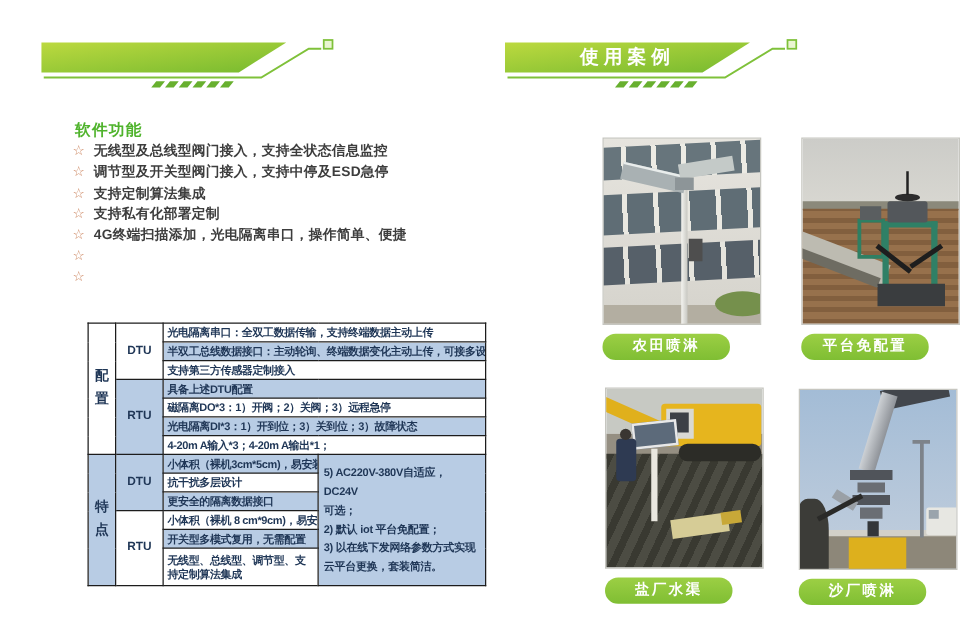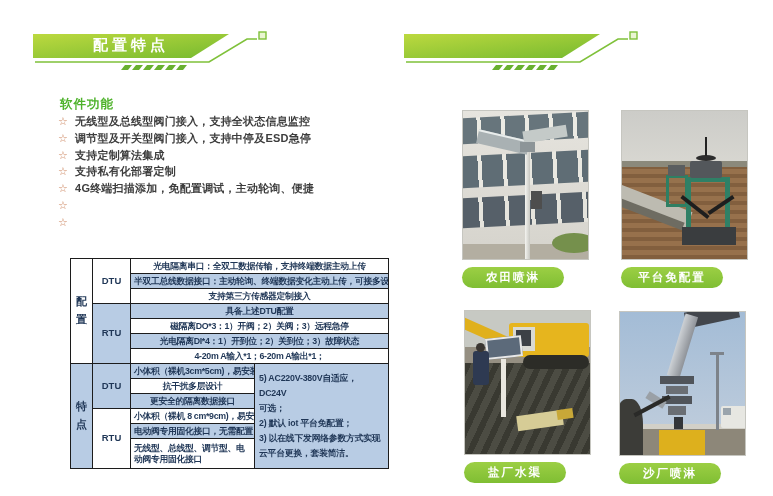--- a/index.html
+++ b/index.html
@@ -23,28 +23,28 @@
 
   
   .spec-table { position:absolute; left:70px; top:258px; border-collapse:collapse;
                 table-layout:fixed; width:318px; }
   .spec-table td { border:1px solid #1c1c1c; font-size:8.8px; font-weight:bold;
                    color:#1f3656; padding:0 3px; height:15px; line-height:1.15;
                    letter-spacing:-0.3px; overflow:hidden; vertical-align:middle; }
   .spec-table td.h1 { font-size:11px; text-align:center; word-break:break-all;
                       line-height:1.6; letter-spacing:0; padding:0 2px; }
   .spec-table td.h2 { font-size:9.5px; text-align:center; letter-spacing:0; }
-  .spec-table td.c  { white-space:nowrap;text-align:center; }
+  .spec-table td.c  { white-space:nowrap; }
   .spec-table td.wrap { white-space:normal; height:30px; }
   .spec-table td.note { white-space:pre-line; line-height:1.72; padding:0 4px;
                         letter-spacing:-0.2px; }
   .spec-table .b { background:#b8cce4; }
 
   
-  .case { position:absolute; width:102px; }
+  .case { position:absolute; width:102px;margin-left:20px; }
   .photo { position:relative; width:127px; border:1px solid #c6c6c0; overflow:hidden; }
   .ph-tall { height:150px; } .ph-short { height:145px; }
   .pill { margin-top:7px; height:21px; border-radius:11px;
           background:linear-gradient(#9ccf44,#7fbe33); color:#fff; font-weight:bold;
           font-size:11.5px; text-align:center; line-height:21px; letter-spacing:2px; }
   .abs { position:absolute; }
 </style>
 </head>
 <body>
 
@@ -63,37 +63,37 @@
       <rect x="226" y="4" width="7" height="7" fill="#eaf5d2" stroke="#7fc13a" stroke-width="1.4"></rect>
       <g fill="#68b02f">
         <path d="M88,42 l4,-5 h7 l-4,5 z"></path>
           <path d="M99,42 l4,-5 h7 l-4,5 z"></path>
         <path d="M110,42 l4,-5 h7 l-4,5 z"></path>
           <path d="M121,42 l4,-5 h7 l-4,5 z"></path>
         <path d="M132,42 l4,-5 h7 l-4,5 z"></path>
           <path d="M143,42 l4,-5 h7 l-4,5 z"></path>
       </g>
     </svg>
-    <span class="txt">配置特点</span>
   </div>
 
   <div class="banner" style="left:404px; top:28px;">
     <svg width="240" height="50" viewBox="0 0 240 50">
       <polygon points="0,6 196,6 158,30 0,30" fill="url(#bg1)"></polygon>
       <path d="M2,34 L176,34 L214,11 L224,11" stroke="#7fc13a" stroke-width="1.6" fill="none"></path>
       <rect x="226" y="4" width="7" height="7" fill="#eaf5d2" stroke="#7fc13a" stroke-width="1.4"></rect>
       <g fill="#68b02f">
         <path d="M88,42 l4,-5 h7 l-4,5 z"></path>
           <path d="M99,42 l4,-5 h7 l-4,5 z"></path>
         <path d="M110,42 l4,-5 h7 l-4,5 z"></path>
           <path d="M121,42 l4,-5 h7 l-4,5 z"></path>
         <path d="M132,42 l4,-5 h7 l-4,5 z"></path>
           <path d="M143,42 l4,-5 h7 l-4,5 z"></path>
       </g>
     </svg>
+    <span class="txt">使用案例</span>
   </div>
 
   <div class="sw-head">软件功能</div>
   <div class="sw-list">
     <div class="sw-item">
         <span class="star">☆</span>
         <span>无线型及总线型阀门接入，支持全状态信息监控</span>
       </div>
     <div class="sw-item">
         <span class="star">☆</span>
@@ -102,21 +102,21 @@
     <div class="sw-item">
         <span class="star">☆</span>
         <span>支持定制算法集成</span>
       </div>
     <div class="sw-item">
         <span class="star">☆</span>
         <span>支持私有化部署定制</span>
       </div>
     <div class="sw-item">
         <span class="star">☆</span>
-        <span>4G终端扫描添加，免配置调试，主动轮询、便捷</span>
+        <span>4G终端扫描添加，光电隔离串口，操作简单、便捷</span>
       </div>
     <div class="sw-item">
         <span class="star">☆</span>
       </div>
     <div class="sw-item">
         <span class="star">☆</span>
       </div>
   </div>
 
   <table class="spec-table">
@@ -139,24 +139,24 @@
           <td class="c" colspan="2">支持第三方传感器定制接入</td>
         </tr>
     <tr>
       <td class="h2 b" rowspan="4">RTU</td>
       <td class="c b" colspan="2">具备上述DTU配置</td>
     </tr>
     <tr>
           <td class="c" colspan="2">磁隔离DO*3：1）开阀；2）关阀；3）远程急停</td>
         </tr>
     <tr>
-          <td class="c b" colspan="2">光电隔离DI*4：1）开到位；2）关到位；3）故障状态</td>
-        </tr>
-    <tr>
-          <td class="c" colspan="2">4-20m A输入*1；6-20m A输出*1；</td>
+          <td class="c b" colspan="2">光电隔离DI*3：1）开到位；3）关到位；3）故障状态</td>
+        </tr>
+    <tr>
+          <td class="c" colspan="2">4-20m A输入*3；4-20m A输出*1；</td>
         </tr>
     <tr>
       <td class="h1 b" rowspan="6">特点</td>
       <td class="h2 b" rowspan="3">DTU</td>
       <td class="c b">小体积（裸机3cm*5cm)，易安装</td>
       <td class="note b" rowspan="6">5) AC220V-380V自适应，DC24V
 可选；
 2) 默认 iot 平台免配置；
 3) 以在线下发网络参数方式实现
 云平台更换，套装简洁。</td>
@@ -165,24 +165,24 @@
           <td class="c">抗干扰多层设计</td>
         </tr>
     <tr>
           <td class="c b">更安全的隔离数据接口</td>
         </tr>
     <tr>
       <td class="h2" rowspan="3">RTU</td>
       <td class="c">小体积（裸机 8 cm*9cm)，易安装</td>
     </tr>
     <tr>
-          <td class="c b">电动阀专用固化接口，无需配置</td>
-        </tr>
-    <tr>
-          <td class="wrap">无线型、总线型、调节型、电动阀专用固化接口</td>
+          <td class="c b">开关型多模式复用，无需配置</td>
+        </tr>
+    <tr>
+          <td class="wrap">无线型、总线型、调节型、支持定制算法集成</td>
         </tr>
   </tbody>
     </table>
 
   <div class="case" style="left:462px; top:110px;">
     <div class="photo ph-tall" style="background:linear-gradient(#e6e4de,#d5d3cc);">
       <div class="abs" style="left:-6px; top:4px; right:-6px; height:26px; background:repeating-linear-gradient(90deg,#67757c 0 20px,#ecebe4 20px 24px); transform:rotate(-3deg);"></div>
       <div class="abs" style="left:-6px; top:42px; right:-6px; height:32px; background:repeating-linear-gradient(90deg,#5f6d75 0 21px,#e9e8e1 21px 25px); transform:rotate(-3deg);"></div>
       <div class="abs" style="left:-6px; top:84px; right:-6px; height:30px; background:repeating-linear-gradient(90deg,#566069 0 22px,#e5e4dd 22px 26px); transform:rotate(-3deg);"></div>
       <div class="abs" style="left:0; bottom:0; width:100%; height:15px; background:#b3aea1;"></div>

